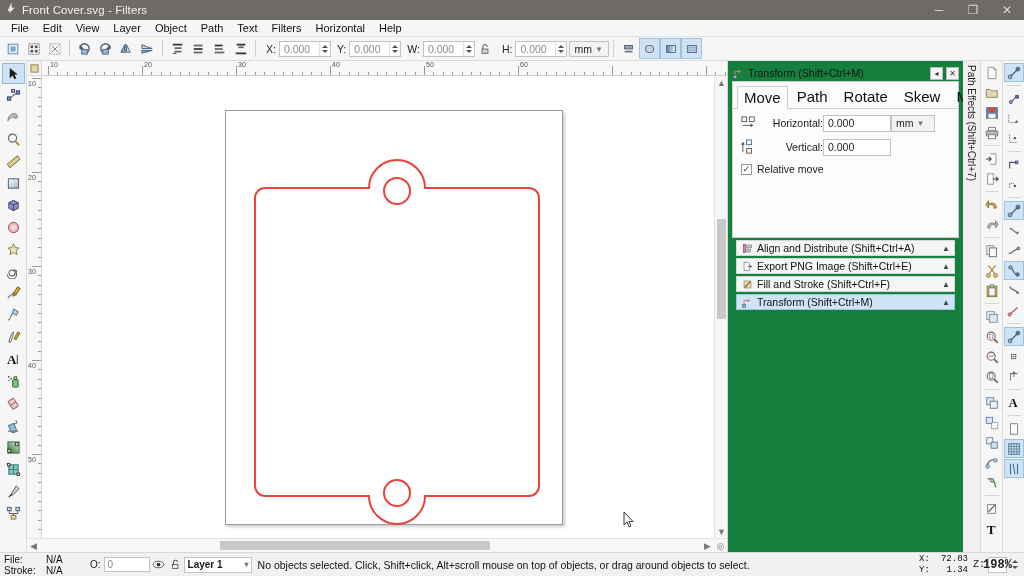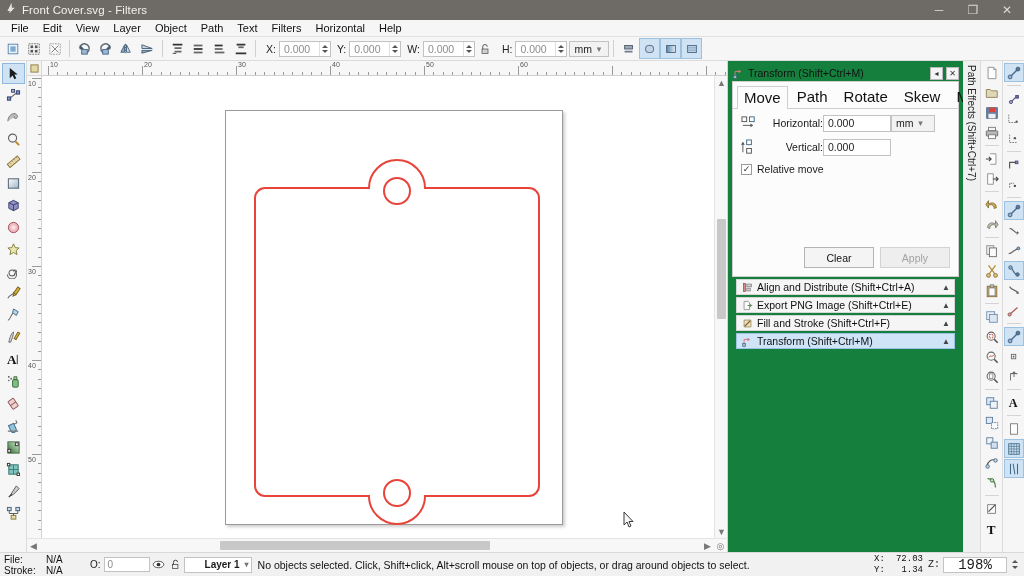--- a/index.html
+++ b/index.html
@@ -146,31 +146,31 @@
   .fs-block { width: 86px; display: flex; flex-direction: column; justify-content: center;
               height: 24px; padding-left: 4px; }
   .fs-line { display: flex; height: 11px; align-items: center; }
   .fs-key { width: 42px; color: #111; }
   .fs-val { color: #111; }
   .op-lbl { margin: 0 3px 0 4px; }
   .op-spin { width: 46px; height: 15px; border: 1px solid #c3c3c3; background: #fff; display: flex;
              align-items: center; padding-left: 3px; color: #8a8a8a; font-size: 10px; }
   .st-ico { width: 17px; height: 17px; display: flex; align-items: center; justify-content: center; }
   .layer-sel { width: 68px; height: 16px; border: 1px solid #c3c3c3; background: #fff; display: flex;
-               align-items: center; padding: 0 2px 0 20px; font-size: 10px; font-weight: bold; }
+               align-items: center; padding: 0 2px 0 3px; font-size: 10px; font-weight: bold; }
   .layer-sel .lv { flex: 1; }
   .status-msg { flex: 1; padding-left: 6px; font-size: 10.5px; color: #111; white-space: nowrap; overflow: hidden; }
   .coords { display: flex; align-items: center; gap: 3px; padding-right: 4px; font-family: "Liberation Mono", monospace; }
   .coord-col { display: flex; flex-direction: column; font-size: 9px; }
   .coord-line { display: flex; height: 11px; align-items: center; }
   .coord-k { width: 11px; color: #111; }
   .coord-v { width: 38px; text-align: right; color: #111; }
   .zoom-lbl { font-size: 10px; margin-left: 2px; }
-  .zoom-box { width: 64px; height: 16px; border: 1px solid #c3c3c3; background: #fff; display: flex;
-              align-items: center; justify-content: center; font-size: 14px; }
+  .zoom-box { width: 19px; height: 16px; border: 1px solid #c3c3c3; background: #fff; display: flex;
+              align-items: center; justify-content: center; font-size: 12px; font-weight: bold; }
   .zoom-arrows { width: 10px; height: 16px; display:flex;flex-direction:column;justify-content:center;align-items:center;}
 
   .cursor { position: absolute; pointer-events: none; z-index: 99; }
 </style>
 </head>
 <body>
 
 <div id="app">
 
   <div class="titlebar">
@@ -781,24 +781,20 @@
             </div>
 
             <div class="chk-row">
               <span class="chk">✓</span>
               <span>Relative move</span>
             </div>
 
             <div class="panel-spacer"></div>
 
 
-            <div class="btn-row">
-              <div class="btn">Clear</div>
-              <div class="btn disabled">Apply</div>
-            </div>
           </div>
 
           <div class="collapsed-list">
             <div class="crow">
               <span class="cr-ico">
                 <svg width="11" height="11" viewBox="0 0 16 16">
                     <rect x="2" y="2" width="3" height="12" fill="#d88a8a" stroke="#8a4a4a"></rect>
                     <rect x="7" y="3" width="7" height="4" fill="#cfcfcf" stroke="#777"></rect>
                     <rect x="7" y="9" width="5" height="4" fill="#cfcfcf" stroke="#777"></rect>
                   </svg>

